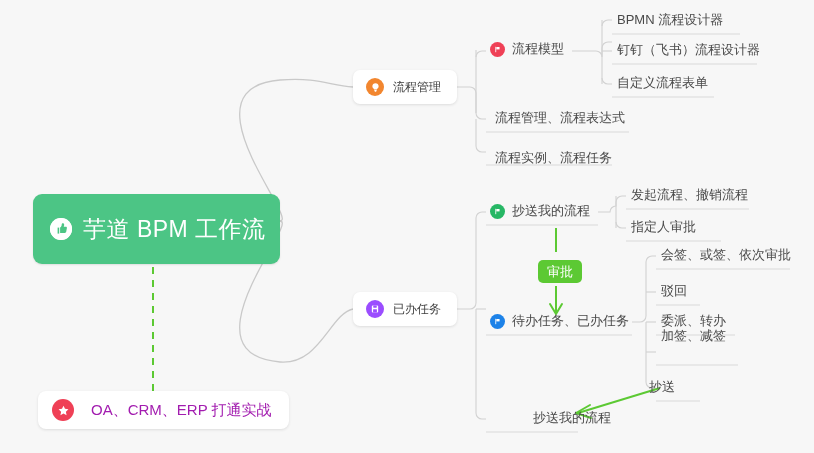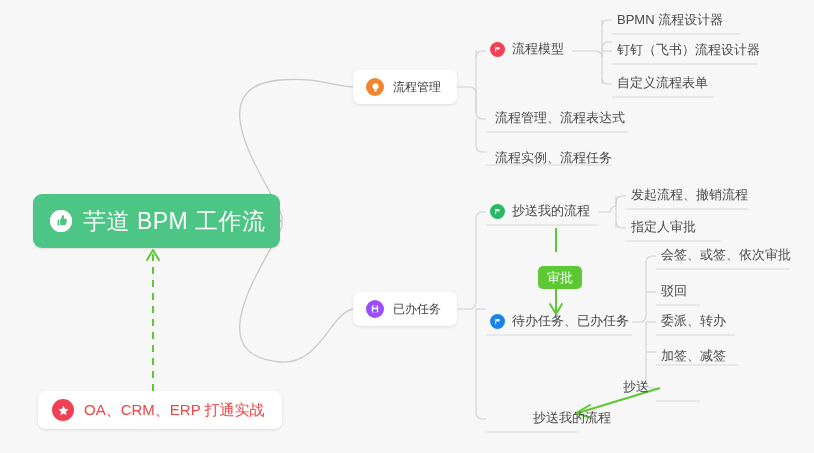--- a/index.html
+++ b/index.html
@@ -27,21 +27,21 @@
     height: 453px;
     pointer-events: none;
   }
 
   
   .root-node {
     position: absolute;
     left: 33px;
     top: 194px;
     width: 247px;
-    height: 54px;
+    height: 70px;
     background: #4cc585;
     border-radius: 9px;
     box-shadow: 0 1px 2px rgba(0,0,0,0.10);
     display: flex;
     align-items: center;
     padding-left: 17px;
     box-sizing: border-box;
   }
   .root-label {
     color: #ffffff;
@@ -121,22 +121,22 @@
     border-radius: 8px;
     box-shadow: 0 1px 3px rgba(0,0,0,0.11);
     display: flex;
     align-items: center;
     padding: 0 17px 0 14px;
     box-sizing: border-box;
     white-space: nowrap;
   }
   .callout-label {
     font-size: 15px;
-    color: #ef4444;
-    margin-left: 10px;
+    color: #a21caf;
+    margin-left: 17px;
   }
 </style>
 </head>
 <body>
 
 <div id="canvas">
 
   <svg class="links" viewBox="0 0 814 453">
 
     <path d="M280 221 C 300 221, 180 88, 280 80 C 320 77, 330 86, 353 87" fill="none" stroke="#c9c9c9" stroke-width="1.3"></path>
@@ -286,32 +286,32 @@
 
   <div class="leaf" style="left:654px; top:247px;">
     <span class="leaf-text">会签、或签、依次审批</span>
   </div>
   <div class="leaf" style="left:654px; top:283px;">
     <span class="leaf-text">驳回</span>
   </div>
   <div class="leaf" style="left:654px; top:313px;">
     <span class="leaf-text">委派、转办</span>
   </div>
-  <div class="leaf" style="left:654px; top:348px;">
+  <div class="leaf" style="left:654px; top:328px;">
     <span class="leaf-text">加签、减签</span>
   </div>
-  <div class="leaf" style="left:616px; top:379px;">
+  <div class="leaf" style="left:642px; top:379px;">
     <span class="leaf-text">抄送</span>
   </div>
 
   <div class="leaf" style="left:488px; top:410px;margin-left:38px;">
     <span class="leaf-text">抄送我的流程</span>
   </div>
 
-  <div class="anno-badge" style="left:538px; top:266px;text-align:center;">
+  <div class="anno-badge" style="left:538px; top:260px;text-align:center;">
     <span>审批</span>
   </div>
 
   <div class="callout-node">
     <span class="ricon sz22" style="background:#ef4056;">
       <svg width="13" height="13" viewBox="0 0 14 14">
         <path d="M7 1.8l1.6 3.4 3.7 0.5-2.7 2.6 0.7 3.7L7 10.2l-3.3 1.8 0.7-3.7L1.7 5.7l3.7-0.5z" fill="#ffffff"></path>
       </svg>
     </span>
     <span class="callout-label">OA、CRM、ERP 打通实战</span>

